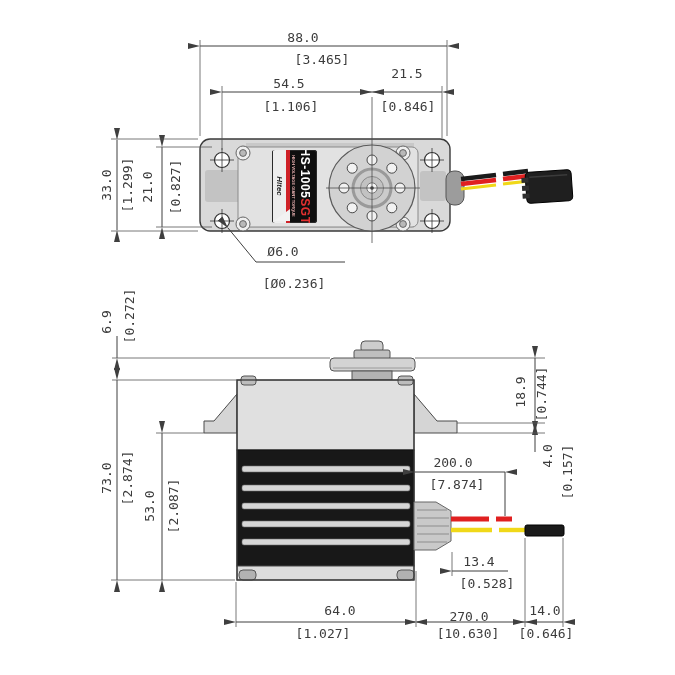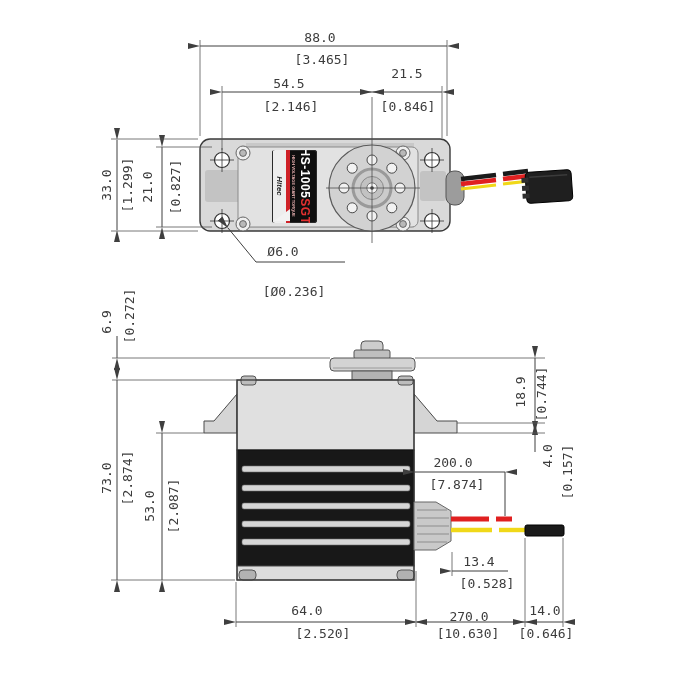--- a/index.html
+++ b/index.html
@@ -215,47 +215,47 @@
 
 <div class="sticker">
   <div class="band"></div>
   <div class="stripe"></div>
   <div class="brand">Hitec</div>
   <div class="model"><span>HS-1005</span><span class="variant">SGT</span></div>
   <div class="tag">HIGH VOLTAGE GIANT TORQUE</div>
   <div class="swoosh"></div>
 </div>
 
-<div class="dim" style="left:320px;top:37px">88.0</div>
+<div class="dim" style="left:303px;top:37px">88.0</div>
 <div class="dim" style="left:322px;top:59px">[3.465]</div>
 <div class="dim" style="left:289px;top:83px">54.5</div>
-<div class="dim" style="left:291px;top:106px">[2.146]</div>
+<div class="dim" style="left:291px;top:106px">[1.106]</div>
 <div class="dim" style="left:407px;top:73px">21.5</div>
 <div class="dim" style="left:408px;top:106px">[0.846]</div>
 <div class="dim v" style="left:106px;top:185px">33.0</div>
 <div class="dim v" style="left:127px;top:185px">[1.299]</div>
 <div class="dim v" style="left:147px;top:187px">21.0</div>
 <div class="dim v" style="left:175px;top:187px">[0.827]</div>
 <div class="dim" style="left:283px;top:251px">Ø6.0</div>
-<div class="dim" style="left:294px;top:291px">[Ø0.236]</div>
+<div class="dim" style="left:294px;top:283px">[Ø0.236]</div>
 
 <div class="dim v" style="left:106px;top:322px">6.9</div>
 <div class="dim v" style="left:129px;top:316px">[0.272]</div>
 <div class="dim v" style="left:520px;top:392px">18.9</div>
 <div class="dim v" style="left:541px;top:394px">[0.744]</div>
 <div class="dim v" style="left:547px;top:456px">4.0</div>
 <div class="dim v" style="left:567px;top:472px">[0.157]</div>
 <div class="dim" style="left:453px;top:462px">200.0</div>
 <div class="dim" style="left:457px;top:484px">[7.874]</div>
 <div class="dim v" style="left:106px;top:478px">73.0</div>
 <div class="dim v" style="left:127px;top:478px">[2.874]</div>
 <div class="dim v" style="left:149px;top:506px">53.0</div>
 <div class="dim v" style="left:173px;top:506px">[2.087]</div>
 <div class="dim" style="left:479px;top:561px">13.4</div>
 <div class="dim" style="left:487px;top:583px">[0.528]</div>
-<div class="dim" style="left:307px;top:610px">64.0</div>
-<div class="dim" style="left:323px;top:633px">[2.520]</div>
+<div class="dim" style="left:340px;top:610px">64.0</div>
+<div class="dim" style="left:323px;top:633px">[1.027]</div>
 <div class="dim" style="left:469px;top:616px">270.0</div>
 <div class="dim" style="left:468px;top:633px">[10.630]</div>
 <div class="dim" style="left:545px;top:610px">14.0</div>
 <div class="dim" style="left:546px;top:633px">[0.646]</div>
 
 </div>
 
 </body></html>

